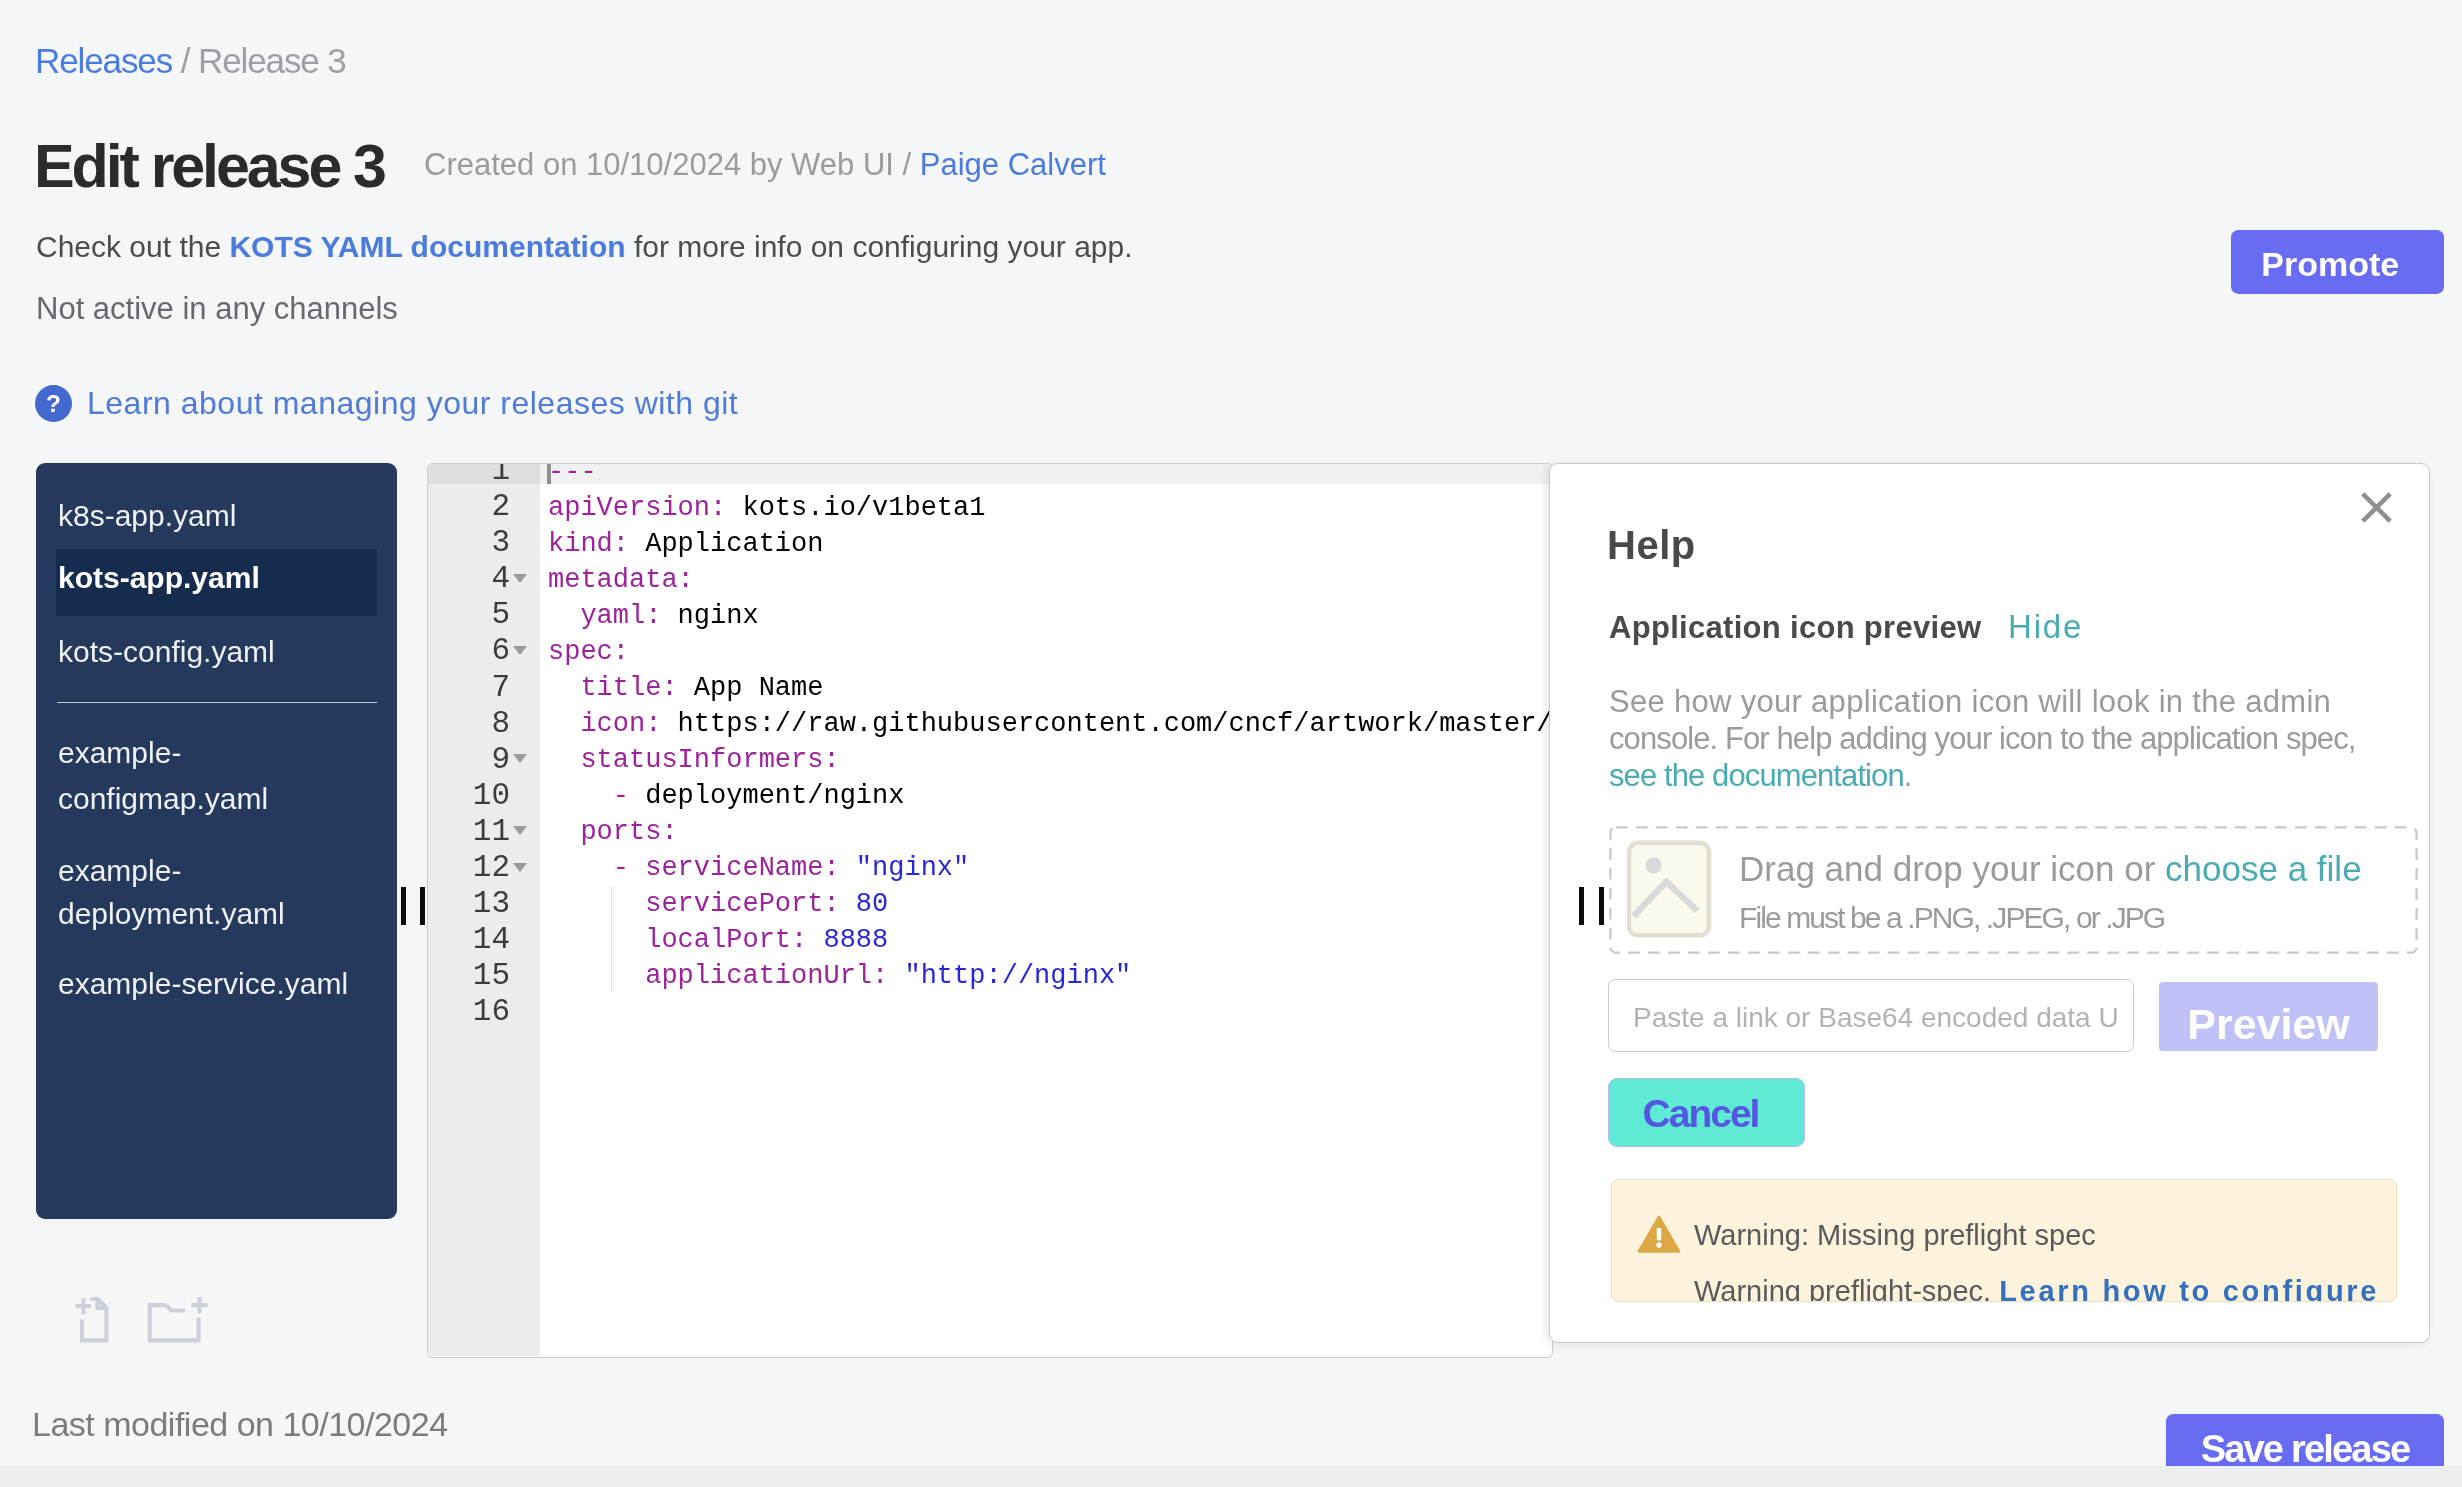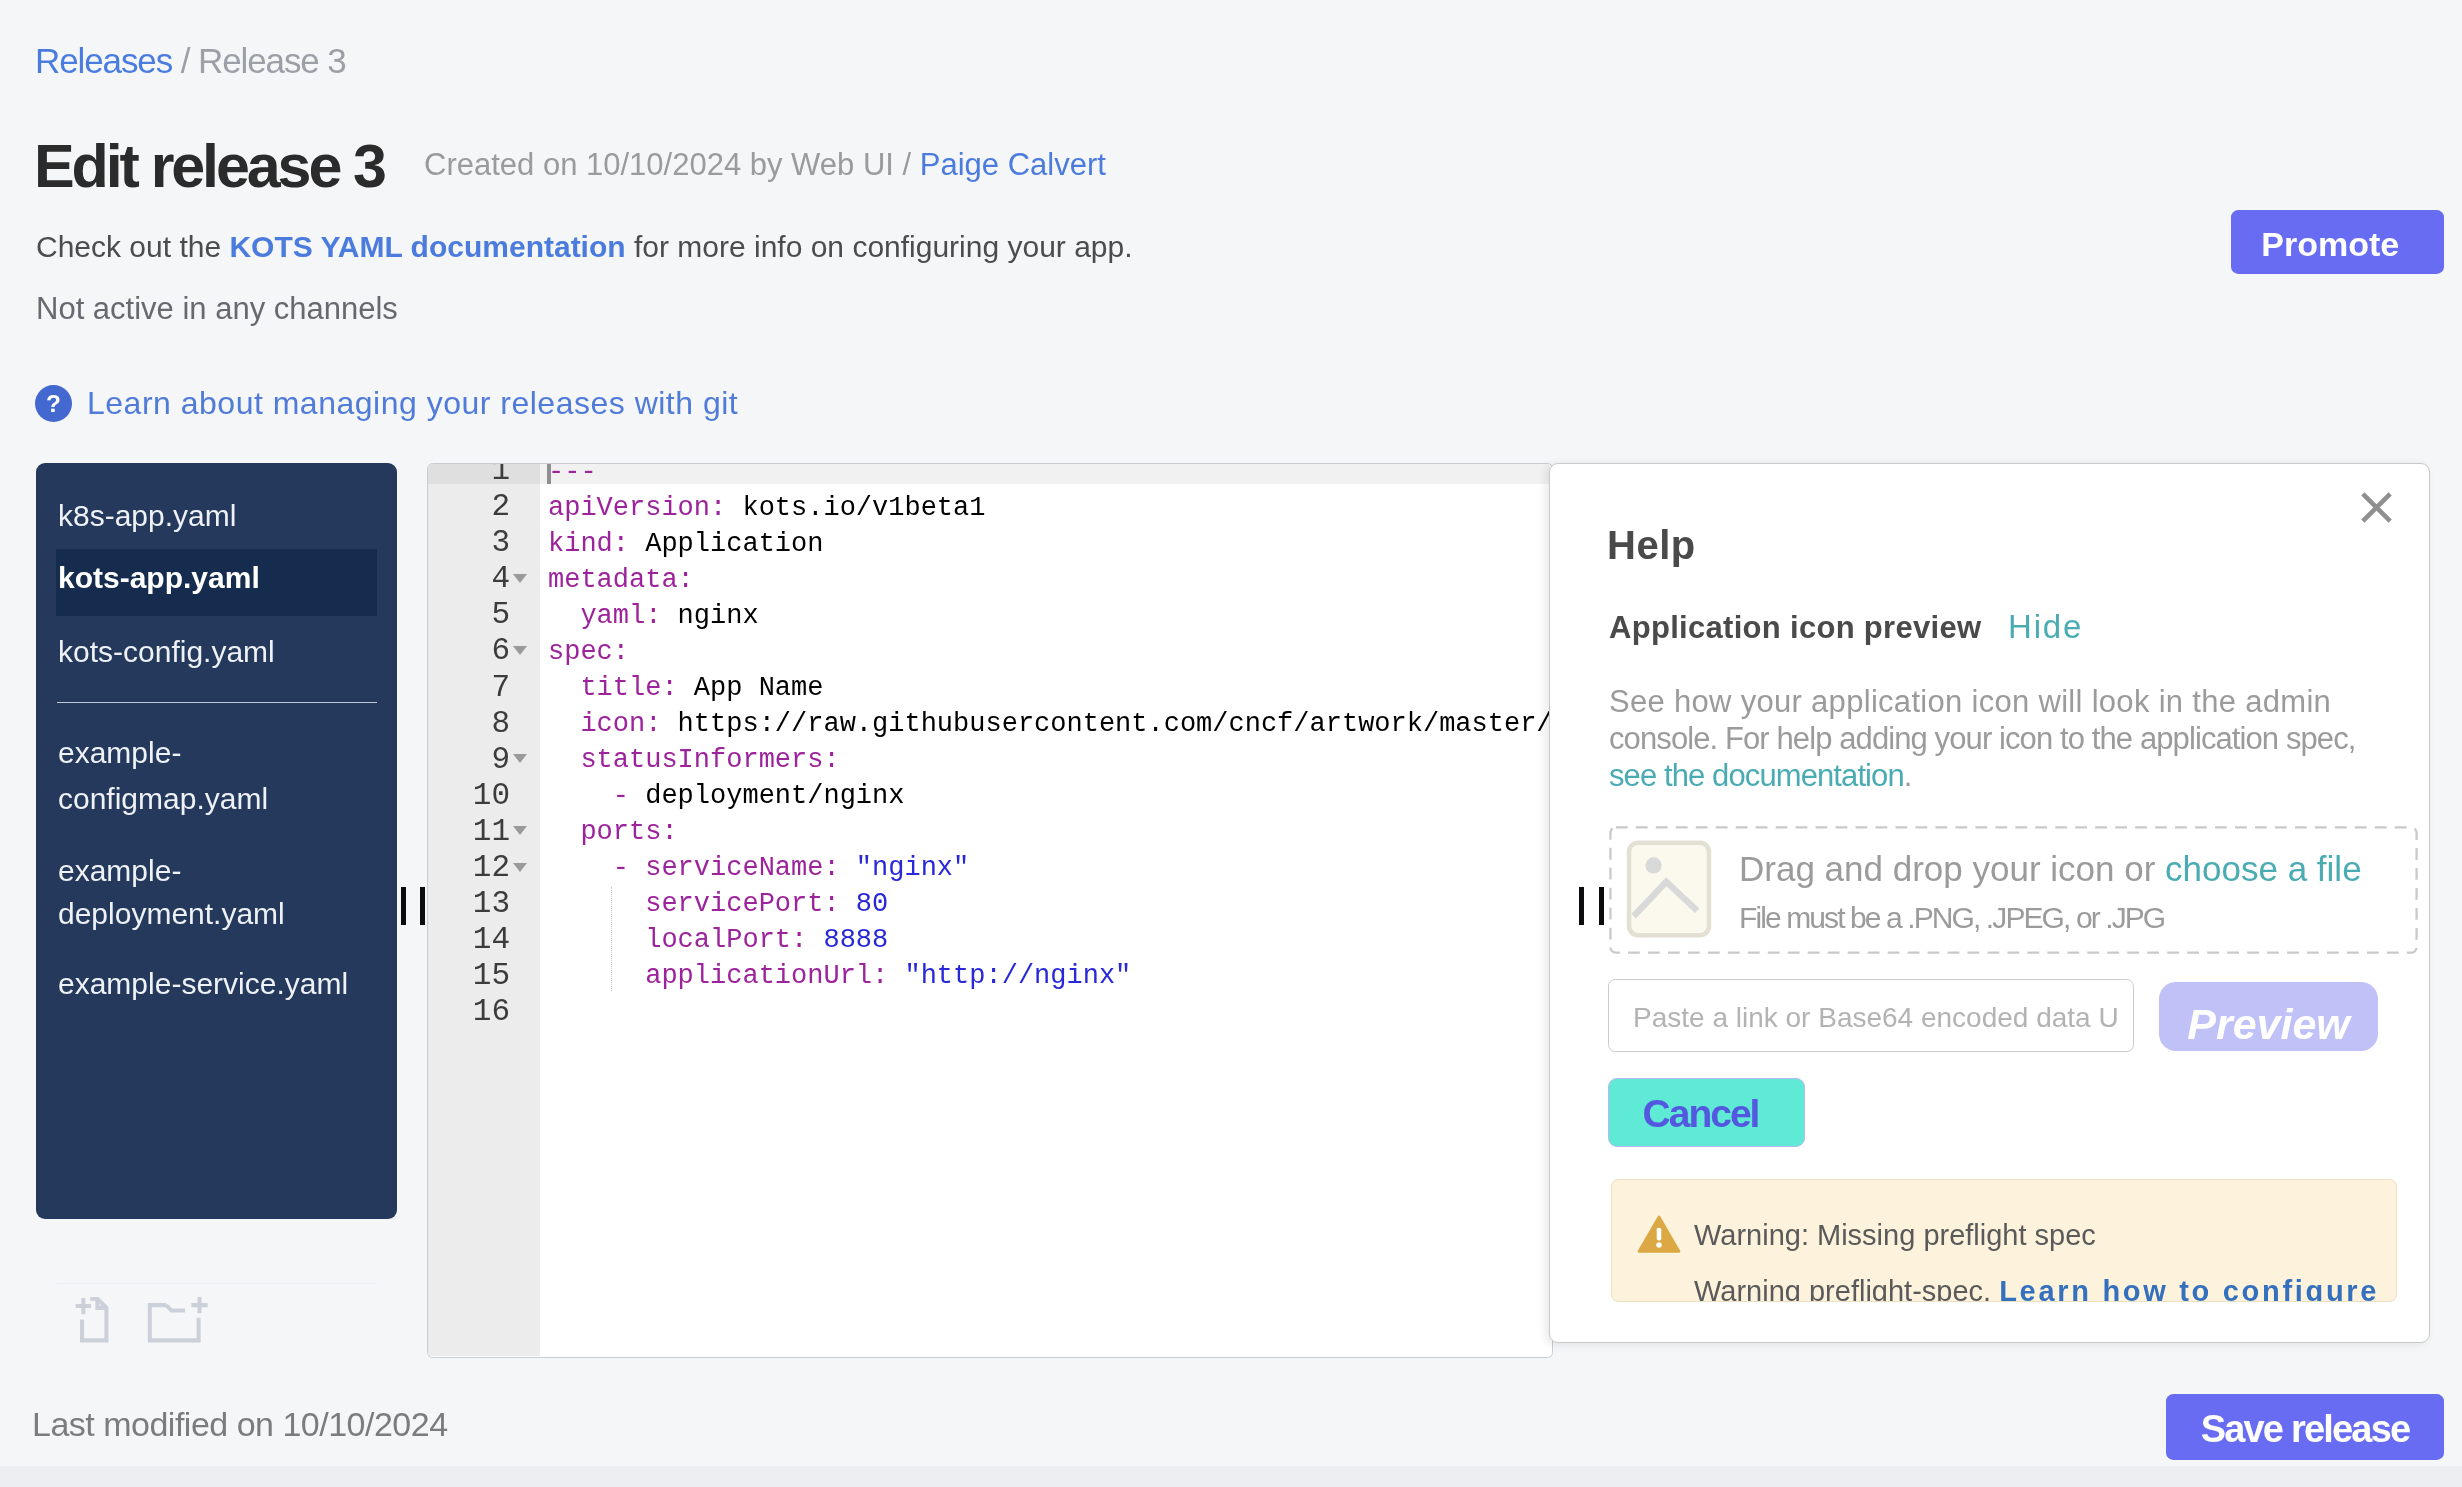--- a/index.html
+++ b/index.html
@@ -16,21 +16,21 @@
 .bc .lnk { color:#4a7ce0; }
 h1.title { left:34px; top:131px; font-size:61px; font-weight:bold; color:#2b2b2b; letter-spacing:-3.1px; }
 .created { left:424px; top:147px; font-size:31px; color:#9b9b9b; }
 .created .lnk { color:#4a7bdd; }
 .checkout { left:36px; top:230px; font-size:30px; color:#4c4c4c; }
 .checkout .lnk { color:#4a7bdd; font-weight:bold; }
 .notactive { left:36px; top:291px; font-size:31px; color:#666a70; }
 .gitrow { left:87px; top:385px; font-size:32px; letter-spacing:0.5px; color:#507bd8; }
 
 .btn { border-radius:7.3px; background:#686cf3; color:#fff; font-weight:bold;
-  display:flex; align-items:center; justify-content:center; }
+  display:flex; align-items:center; justify-content:center;margin-top:20px; }
 #promote { left:2231px; top:210px; width:213px; height:64px; font-size:34px; padding-top:5.5px; padding-right:14.6px; }
 #saverel { left:2166px; top:1394px; width:278px; height:66px; font-size:38px; letter-spacing:-1.8px; padding-top:4.6px; }
 
 
 #sidebar { left:36px; top:463px; width:361px; height:756px; background:#24395b; border-radius:9px; }
 .fitem { left:22px; width:317px; font-size:30px; color:#eef1f6; }
 #fsel { left:20px; top:86px; width:321px; height:67px; background:#152c4e; }
 .ssep { left:21px; width:320px; height:0; border-top:1.8px solid rgba(230,236,244,0.8); }
 
 
@@ -60,22 +60,22 @@
 .helptitle { left:57px; top:59px; font-size:40px; font-weight:bold; color:#4a4a4a; letter-spacing:0.5px; }
 .apptitle { left:59px; top:146px; font-size:31px; font-weight:bold; color:#4a4a4a; letter-spacing:0.3px; }
 .hide { left:458px; top:144px; font-size:33px; color:#4aacb2; letter-spacing:1.8px; }
 .ppara { left:59px; top:219px; font-size:31px; letter-spacing:-0.9px; line-height:37px; color:#9b9b9b; white-space:nowrap; }
 .teal { color:#4aacb2;margin-top:40px; }
 #dropzone { left:58px; top:362px; width:811px; height:128px; }
 .dragtxt { left:189px; top:385px; font-size:35px; letter-spacing:0px; color:#9b9b9b; }
 .filetxt { left:189px; top:437px; font-size:30px; letter-spacing:-1.9px; color:#9b9b9b; }
 #input { left:58px; top:515px; width:526px; height:73px; border:1.8px solid #cbcbcb; border-radius:7.3px; background:#fff; }
 .placeholder { left:83px; top:538px; font-size:28px; color:#b3b3b3; white-space:nowrap; }
-#preview { left:609px; top:518px; width:219px; height:69px; background:#bfc1f7; border-radius:17px;
-  color:#fff; font-weight:bold; font-size:43px; padding-top:16px; display:flex; align-items:center; justify-content:center;font-style:italic; }
+#preview { left:609px; top:518px; width:219px; height:69px; background:#bfc1f7; border-radius:4px;
+  color:#fff; font-weight:bold; font-size:43px; padding-top:16px; display:flex; align-items:center; justify-content:center; }
 #cancel { left:58px; top:614px; width:197px; height:69px; padding-top:3.6px; padding-right:12px; background:#5eead4; border:1.8px solid #b7b8f0;
   border-radius:9px; color:#5457df; font-weight:bold; font-size:39px; letter-spacing:-2px;
   display:flex; align-items:center; justify-content:center; }
 #warning { left:61px; top:715px; width:786px; height:123px; background:#fdf3dd;
   border:1.8px solid #ece0c3; border-radius:7.3px; overflow:hidden; }
 .warn1 { left:82px; top:39px; font-size:29px; letter-spacing:0px; color:#5a5a5a; }
 .warn2 { left:82px; top:95px; font-size:29px; letter-spacing:0px; color:#5a5a5a; }
 .warn2 .lnk { color:#3470bd; font-weight:bold; letter-spacing:2.7px; }
 
 

